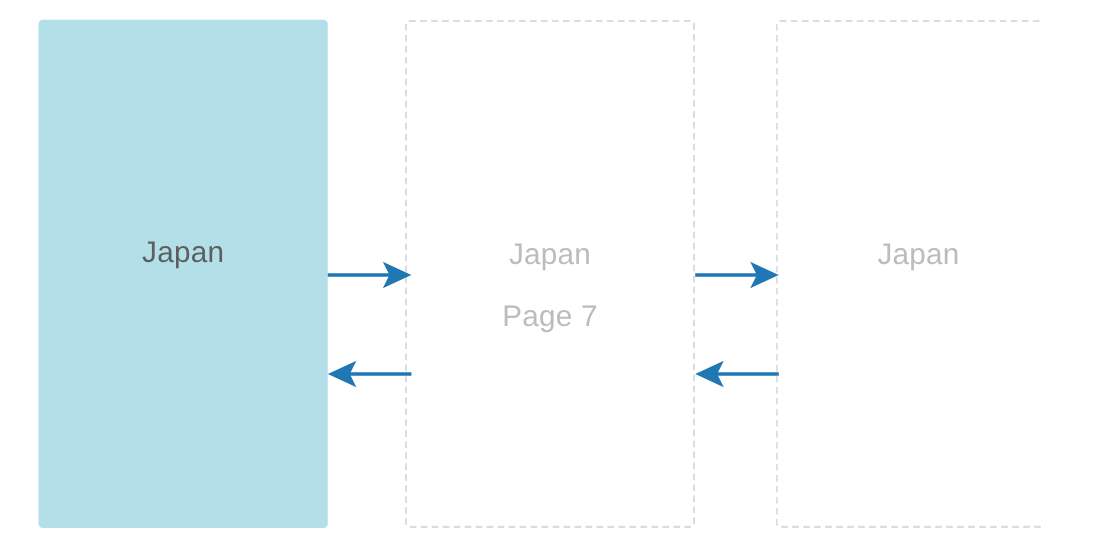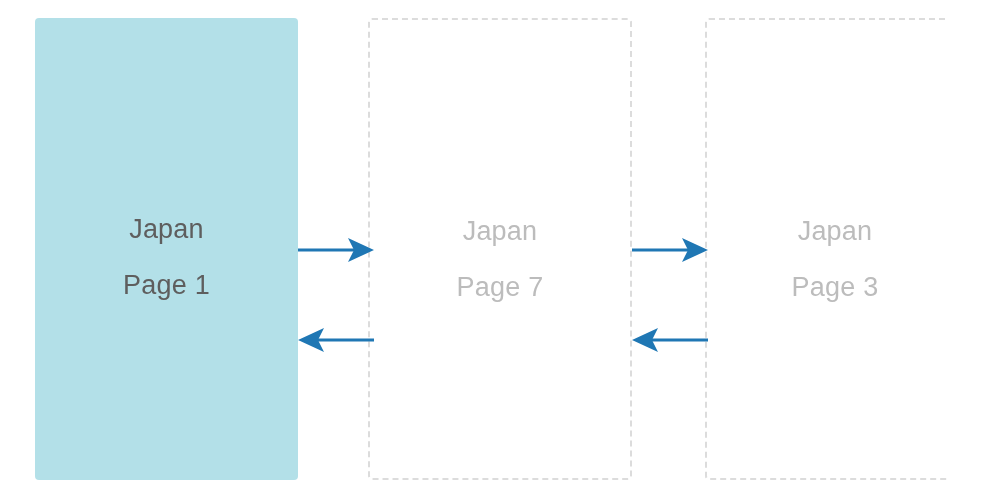--- a/index.html
+++ b/index.html
@@ -67,31 +67,29 @@
   #arrow-fwd-2 { left: 630px; top: 230px; width: 80px; }
   #arrow-bwd-2 { left: 630px; top: 320px; width: 80px; }
 </style>
 </head>
 <body>
 
 <div id="canvas">
 
   <div class="page-box active" id="box-1">
     <span class="box-line line-title">Japan</span>
-    <span class="box-line line-sub">Page 1</span>
   </div>
 
   <div class="page-box ghost" id="box-2">
     <span class="box-line line-title">Japan</span>
     <span class="box-line line-sub">Page 7</span>
   </div>
 
   <div class="page-box ghost" id="box-3">
     <span class="box-line line-title">Japan</span>
-    <span class="box-line line-sub">Page 3</span>
   </div>
 
   <div class="arrow" id="arrow-fwd-1">
     <svg width="80" height="40" viewBox="0 0 80 40">
       <line x1="2" y1="20" x2="62" y2="20" stroke="#1f77b4" stroke-width="3"></line>
       <path d="M 78 20 L 52 8 L 58 20 L 52 32 Z" fill="#1f77b4"></path>
     </svg>
   </div>
 
   <div class="arrow" id="arrow-bwd-1">

